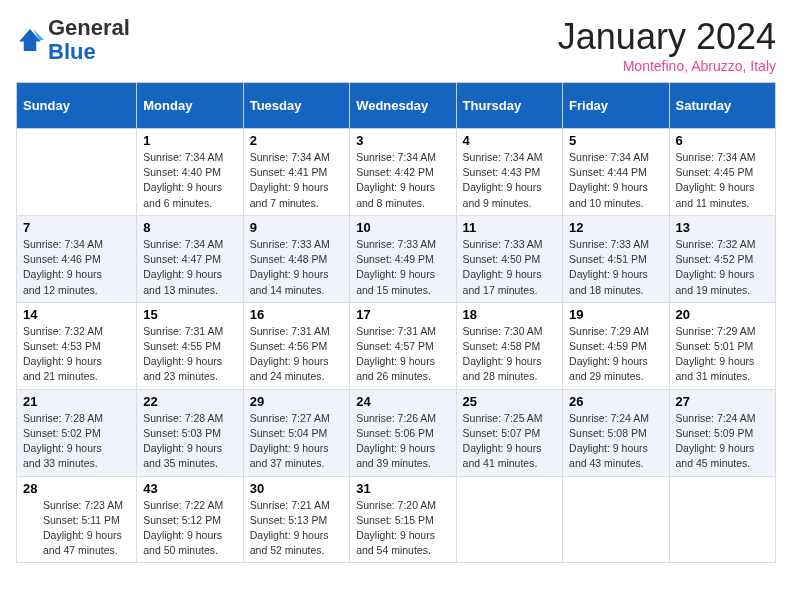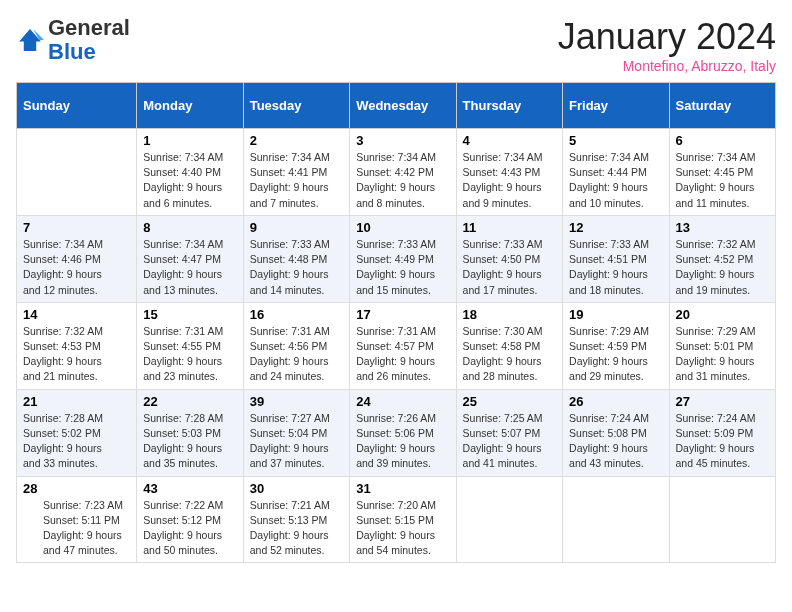--- a/index.html
+++ b/index.html
@@ -272,21 +272,21 @@
 and 33 minutes.</div>
         </td>
         <td>
           <span class="day-num">22</span>
           <div class="day-info" style="white-space: pre-line;">Sunrise: 7:28 AM
 Sunset: 5:03 PM
 Daylight: 9 hours
 and 35 minutes.</div>
         </td>
         <td>
-          <span class="day-num">39</span>
+          <span class="day-num">29</span>
           <div class="day-info" style="white-space: pre-line;">Sunrise: 7:27 AM
 Sunset: 5:04 PM
 Daylight: 9 hours
 and 37 minutes.</div>
         </td>
         <td>
           <span class="day-num">24</span>
           <div class="day-info" style="white-space: pre-line;">Sunrise: 7:26 AM
 Sunset: 5:06 PM
 Daylight: 9 hours

